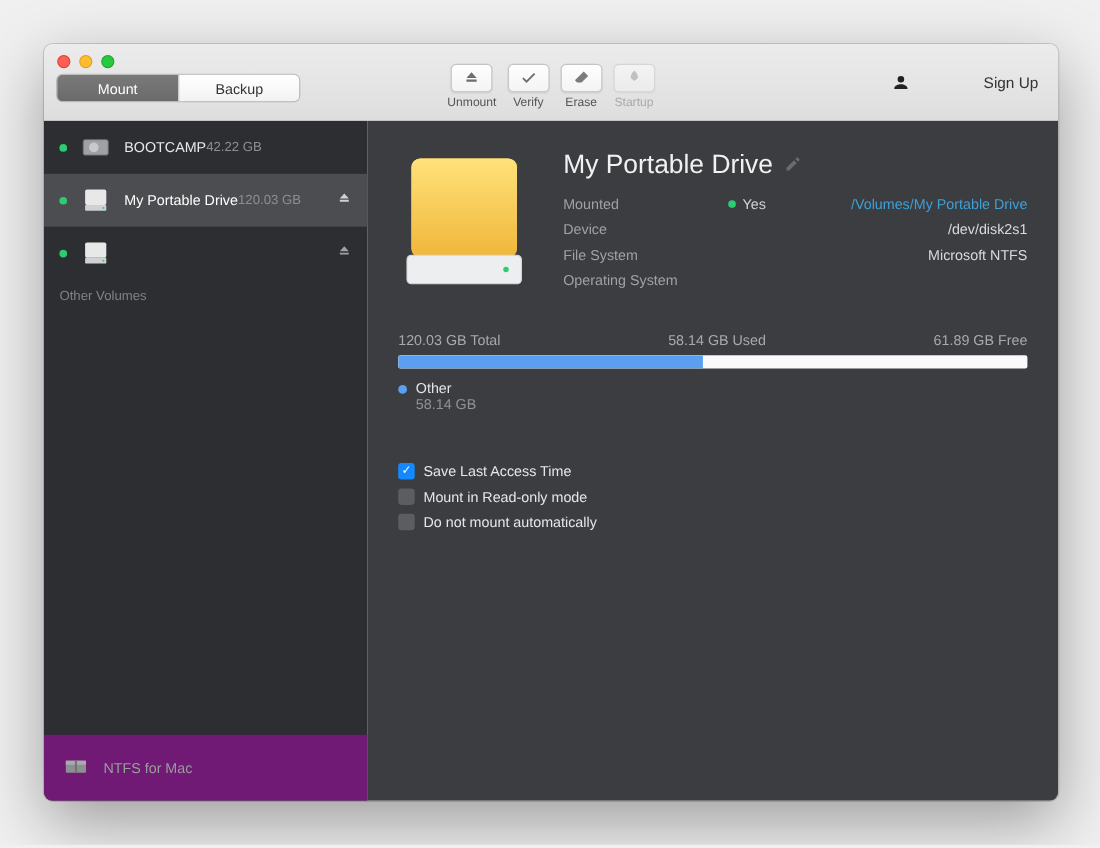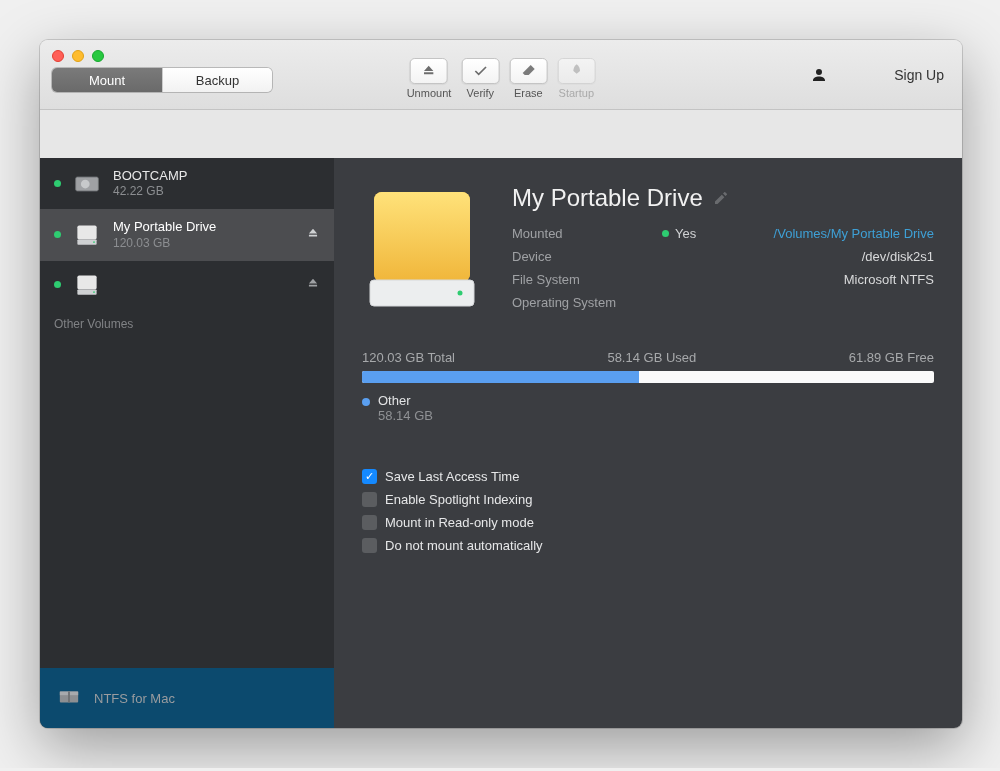--- a/index.html
+++ b/index.html
@@ -1,21 +1,21 @@
 <!DOCTYPE html>
 <html><head>
 <meta charset="utf-8">
 <style>
   * { box-sizing: border-box; margin: 0; padding: 0; font-family: -apple-system, "Helvetica Neue", Arial, sans-serif; }
   body { background: #f0f0f0; padding: 40px; }
   .window {
     width: 922px; height: 688px; margin: 0 auto;
     background: #e7e7e7; border-radius: 8px; overflow: hidden;
     box-shadow: 0 20px 60px rgba(0,0,0,.35), 0 0 0 1px rgba(0,0,0,.15);
-    display: flex; flex-direction: column; gap: 48px;
+    display: flex; flex-direction: column;
   }
   .titlebar {
     height: 70px; background: linear-gradient(#ececec,#dedede);
     border-bottom: 1px solid #c3c3c3; position: relative;
     display: flex; align-items: flex-start;
   }
   .traffic { position: absolute; top: 10px; left: 12px; display: flex; gap: 8px; }
   .traffic span { width: 12px; height: 12px; border-radius: 50%; display: block; }
   .tl-close { background:#ff5f57; border:1px solid #e33e32;}
   .tl-min   { background:#febc2e; border:1px solid #e1a116;}
@@ -55,29 +55,29 @@
   }
   .sb-header { padding:8px 14px; color:#808285; font-size:12px;}
   .sb-item {
     display:flex; align-items:center; padding:10px 14px; gap:12px;
     cursor:default; position:relative;
   }
   .sb-item.selected { background:#4c4d50;}
   .status-dot { width:7px; height:7px; border-radius:50%; background:#2ecc71; flex-shrink:0;}
   .drive-icon { width:28px; height:28px; flex-shrink:0; display:flex; align-items:center; justify-content:center;}
   .drive-icon svg { width:28px; height:28px;}
-  .sb-texts { display:flex; flex-direction:column; line-height:1.25;}
+  .sb-texts { display:flex; flex-direction:row; line-height:1.25;}
   .sb-name { color:#e8e8e8;}
   .sb-item.selected .sb-name { color:#fff;}
   .sb-sub { color:#8c8e91; font-size:12px;}
   .eject { position:absolute; right:14px; top:50%; transform:translateY(-50%);}
   .eject svg { width:14px; height:14px;}
   .sb-spacer { flex:1;}
   .sb-footer {
-    height:60px; background:#0c4a6e; display:flex; align-items:center;
+    height:60px; background:#701a75; display:flex; align-items:center;
     gap:14px; padding:0 18px; color:#9a9c9f; font-size:13px;
   }
   .content {
     flex:1; background:#3b3d41; color:#dedede; padding:26px 28px;
     overflow:auto;
   }
   .top-row { display:flex; gap:30px; align-items:flex-start;}
   .vol-icon { width:120px; height:130px; flex-shrink:0;}
   .vol-info { flex:1;}
   .vol-title { font-size:24px; font-weight:300; color:#f1f1f1; display:flex; align-items:center; gap:10px; margin-bottom:14px;}
@@ -296,24 +296,20 @@
         </div>
       </div>
 
       <div class="options">
         <label class="opt">
           <span class="chk on"></span>
           <span>Save Last Access Time</span>
         </label>
         <label class="opt">
           <span class="chk"></span>
-          <span>Enable Spotlight Indexing</span>
-        </label>
-        <label class="opt">
-          <span class="chk"></span>
           <span>Mount in Read-only mode</span>
         </label>
         <label class="opt">
           <span class="chk"></span>
           <span>Do not mount automatically</span>
         </label>
       </div>
     </div>
   </div>
 </div>

